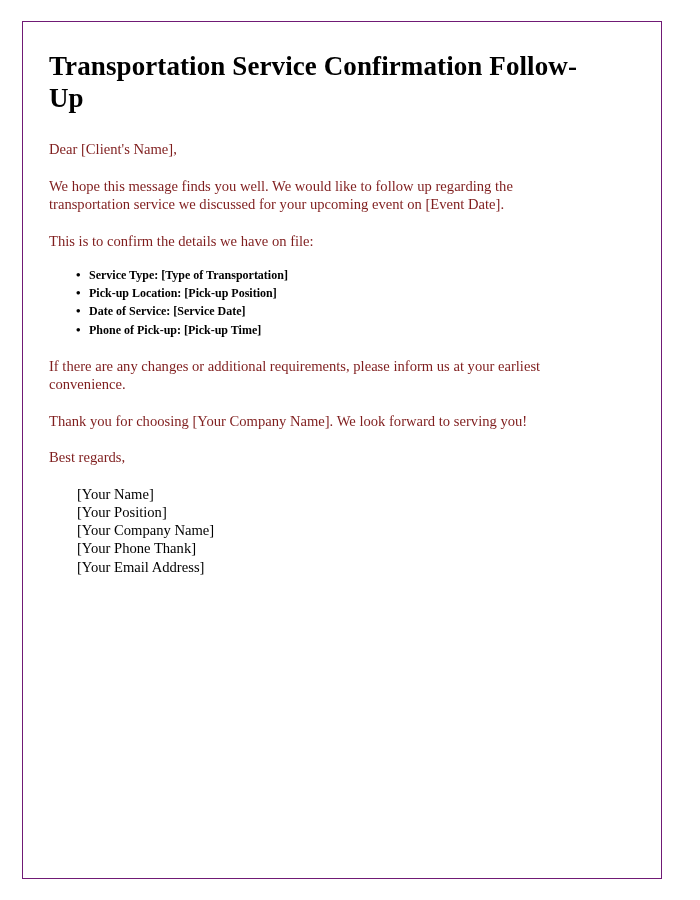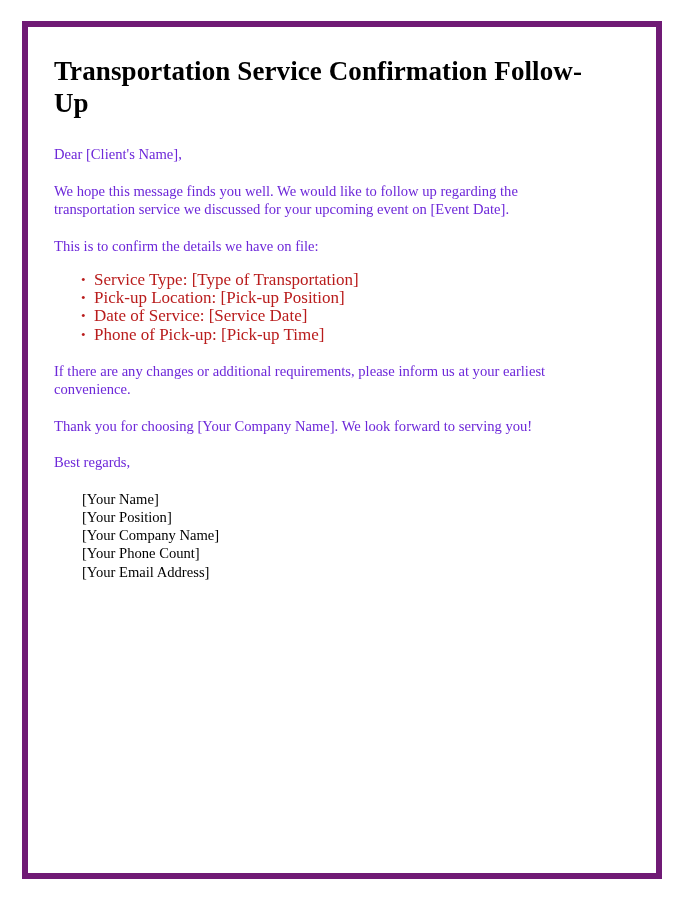--- a/index.html
+++ b/index.html
@@ -16,21 +16,21 @@
   }
 
   
   .page-sheet {
     position: absolute;
     left: 22px;
     top: 21px;
     width: 640px;
     height: 858px;
     box-sizing: border-box;
-    border: 6px solid #701a75;
+    border: 1px solid #701a75;
     background: #ffffff;
   }
 
   .page-body {
     padding: 28px 40px 0 26px;
   }
 
   
   .doc-title {
     font-family: "Liberation Serif", "DejaVu Serif", serif;
@@ -42,38 +42,39 @@
     color: #000000;
     max-width: 545px;
   }
 
   
   .para {
     font-size: 14.6px;
     line-height: 18.5px;
     margin: 0 0 18px 0;
     max-width: 545px;
-    color: #6d28d9;
+    color: #7f1d1d;
   }
   .para.tight {
     margin-bottom: 16px;
   }
 
   
   .detail-list {
     list-style: none;
     margin: 0 0 18px 0;
     padding: 0;
   }
   .detail-list li {
     position: relative;
-    font-size: 17px;
+    font-size: 12px;
     line-height: 18.2px;
     padding-left: 40px;
-    color: #b91c1c;
+    color: #000000;
+    font-weight: bold;
   }
   .detail-list li::before {
     content: "\2022";
     position: absolute;
     left: 27px;
     top: 0;
     font-size: 13px;
     line-height: 18.2px;
   }
 
@@ -113,18 +114,18 @@
     <p class="para">If there are any changes or additional requirements, please inform us at your earliest convenience.</p>
 
     <p class="para">Thank you for choosing [Your Company Name]. We look forward to serving you!</p>
 
     <p class="para">Best regards,</p>
 
     <div class="signature-block">
       <div class="sig-line">[Your Name]</div>
       <div class="sig-line">[Your Position]</div>
       <div class="sig-line">[Your Company Name]</div>
-      <div class="sig-line">[Your Phone Count]</div>
+      <div class="sig-line">[Your Phone Thank]</div>
       <div class="sig-line">[Your Email Address]</div>
     </div>
 
   </div>
 </div>
 
 </body></html>

